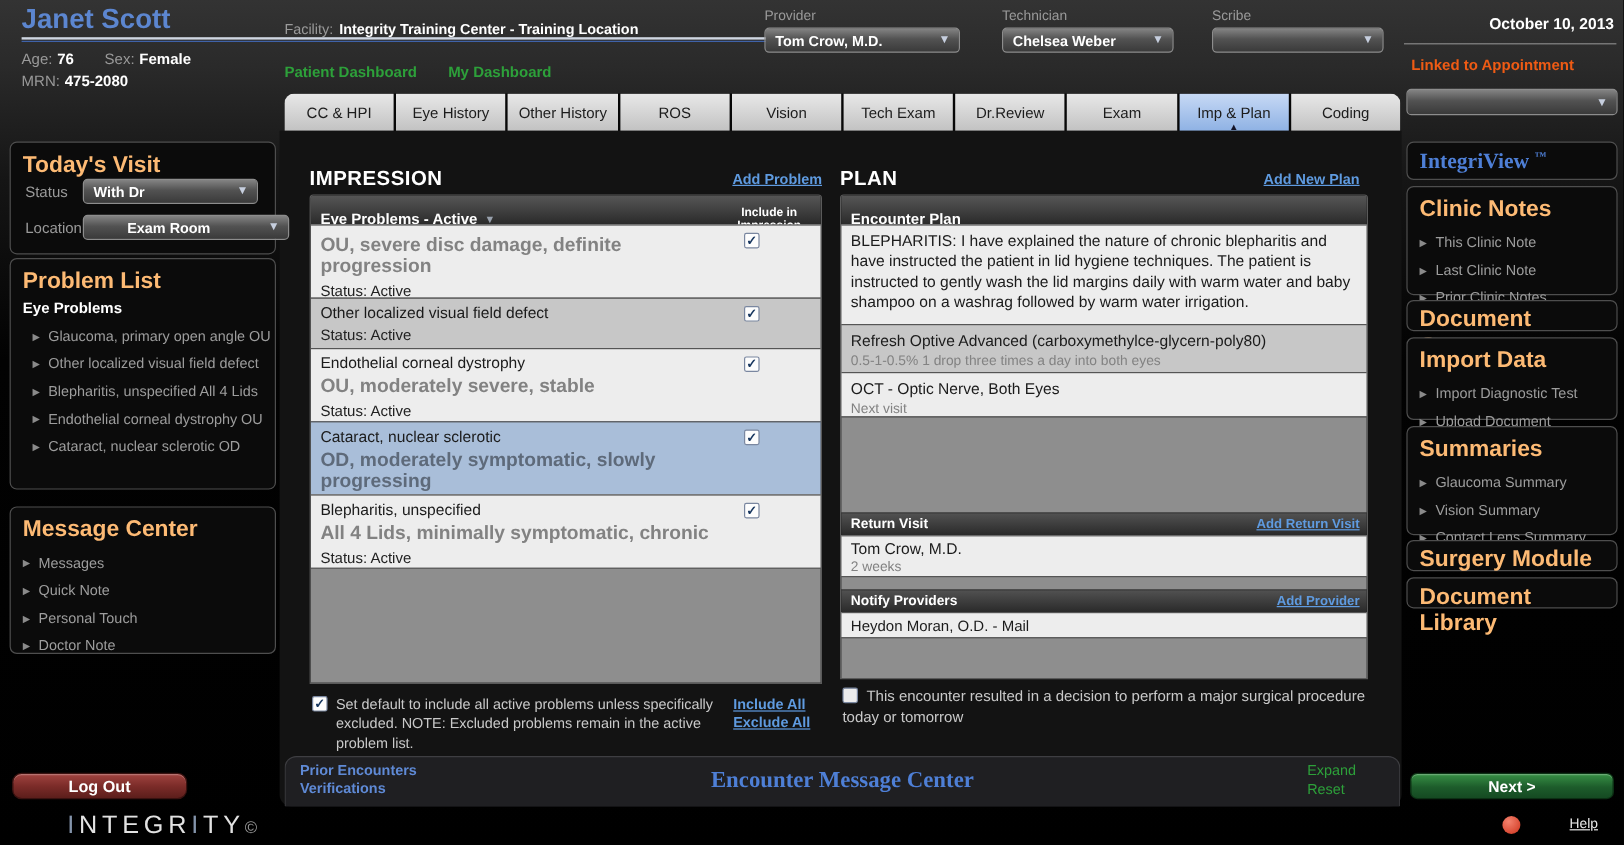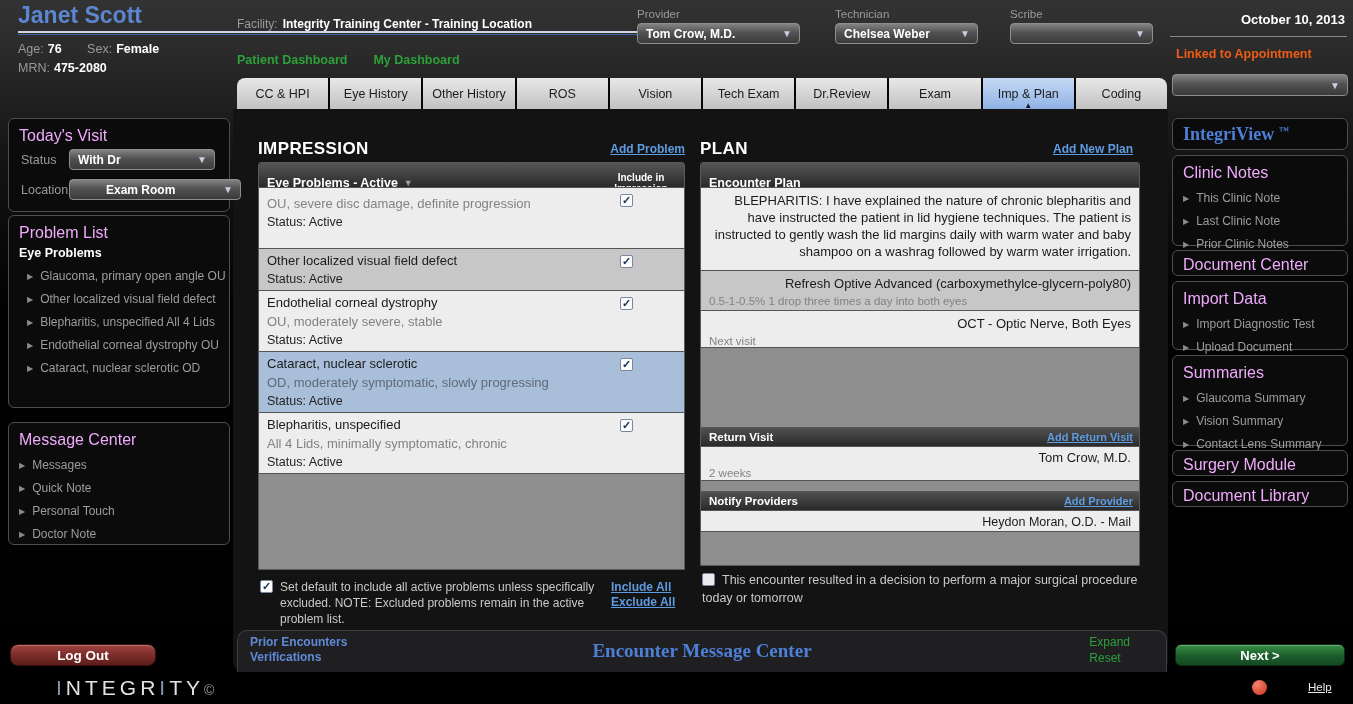--- a/index.html
+++ b/index.html
@@ -37,54 +37,54 @@
   .tab.active { background:linear-gradient(180deg,#c7d9f5,#8fb2e4); }
   .tab-arrow { position:absolute; bottom:-1px; left:50%; transform:translateX(-50%);
     font-size:8px; color:#141428; }
 
   .main-panel { left:233px; top:109px; width:935px; height:563px; background:#131313;
     border-radius:0 0 10px 10px; }
 
   
   .box { position:absolute; background:#0b0b0b; border:1px solid #4e4e4e; border-radius:6px;
     padding:8px 10px; }
-  .box-title { color:#f0abfc; font-weight:normal; font-size:16px; cursor:default; }
+  .box-title { color:#fdba74; font-weight:bold; font-size:19px; cursor:default; }
   .box-title.clickable { cursor:pointer; }
   .side-item { color:#9d9d9d; font-size:12px; display:flex; align-items:center; gap:7px;
     margin-top:9px; cursor:pointer; white-space:nowrap; }
   .bullet { color:#8a8a8a; font-size:8px; }
   .group-label { color:#fff; font-weight:bold; font-size:12.5px; margin-top:4px; }
 
   
   .sec-title { font-size:17px; font-weight:bold; color:#fff; letter-spacing:.4px; }
   .blue-link { color:#5f9be0; font-weight:bold; font-size:12px; text-decoration:underline; cursor:pointer; }
   .dtable { position:absolute; display:flex; flex-direction:column; border:1px solid #5a5a5a;
     border-radius:3px 3px 0 0; overflow:hidden; }
   .dtable-header { height:24px; flex:none; background:linear-gradient(180deg,#565656,#2a2a2a);
     color:#fff; display:flex; align-items:center; justify-content:space-between; padding:16px 4px 0 8px; }
   .dtable-header .hdr-left { font-weight:bold; font-size:12.5px; display:flex; align-items:center; gap:6px; }
   .sort-arrow { color:#98a0ac; font-size:9px; }
   .include-hdr { width:78px; font-size:10px; line-height:11px; font-weight:bold; text-align:center; }
   .irow { position:relative; flex:none; padding:4px 70px 4px 8px; border-top:1px solid #555; }
   .light { background:#ededed; } .gray { background:#c7c7c7; } .selected { background:#a9bed9; }
   .h61 { height:61px; } .h42 { height:42px; }
   .row-title { font-size:13px; color:#1b1b1b; }
-  .row-detail { font-size:13px; color:#828282; margin-top:4px; }
+  .row-detail { font-size:16px; color:#828282; margin-top:4px;font-weight:bold; }
   .row-status { font-size:12.5px; color:#222; margin-top:4px; }
   .row-check { position:absolute; right:51px; top:6px; }
   .filler { flex:1; background:#8e8e8e; border-top:1px solid #555; }
   .badge { display:inline-flex; width:14px; height:14px; border-radius:50%; background:#2a6fc8;
     color:#fff; font-size:9.5px; font-weight:bold; align-items:center; justify-content:center;
     margin-right:5px; vertical-align:-2px; }
   .checkbox { display:inline-flex; width:13px; height:13px; background:#fdfdfd;
     border:1px solid #7a87a0; border-radius:2px; align-items:center; justify-content:center;
     font-size:11px; font-weight:bold; color:#16355e; cursor:pointer; flex:none; }
   .prow { flex:none; padding:5px 8px; border-top:1px solid #555; }
   .ph83 { height:83px; } .ph40 { height:40px; } .ph37 { height:37px; }
-  .prow-text { font-size:13px; color:#1b1b1b; line-height:1.3;text-align:right; }
+  .prow-text { font-size:13px; color:#1b1b1b; line-height:1.3; }
   .prow-sub { font-size:11.5px; color:#828282; margin-top:2px; }
   .fillh80 { height:80px; flex:none; background:#8e8e8e; border-top:1px solid #555; }
   .fillh11 { height:11px; flex:none; background:#8e8e8e; border-top:1px solid #555; }
   .sub-header { height:19px; flex:none; background:linear-gradient(180deg,#515151,#2a2a2a);
     display:flex; align-items:center; justify-content:space-between; padding:0 6px 0 8px;
     border-top:1px solid #555; }
   .sub-header .sh-title { color:#fff; font-weight:bold; font-size:11.5px; }
   .sub-header .blue-link { font-size:11px; }
   .note-text { font-size:12px; color:#c9c9c9; line-height:1.35; }
 

